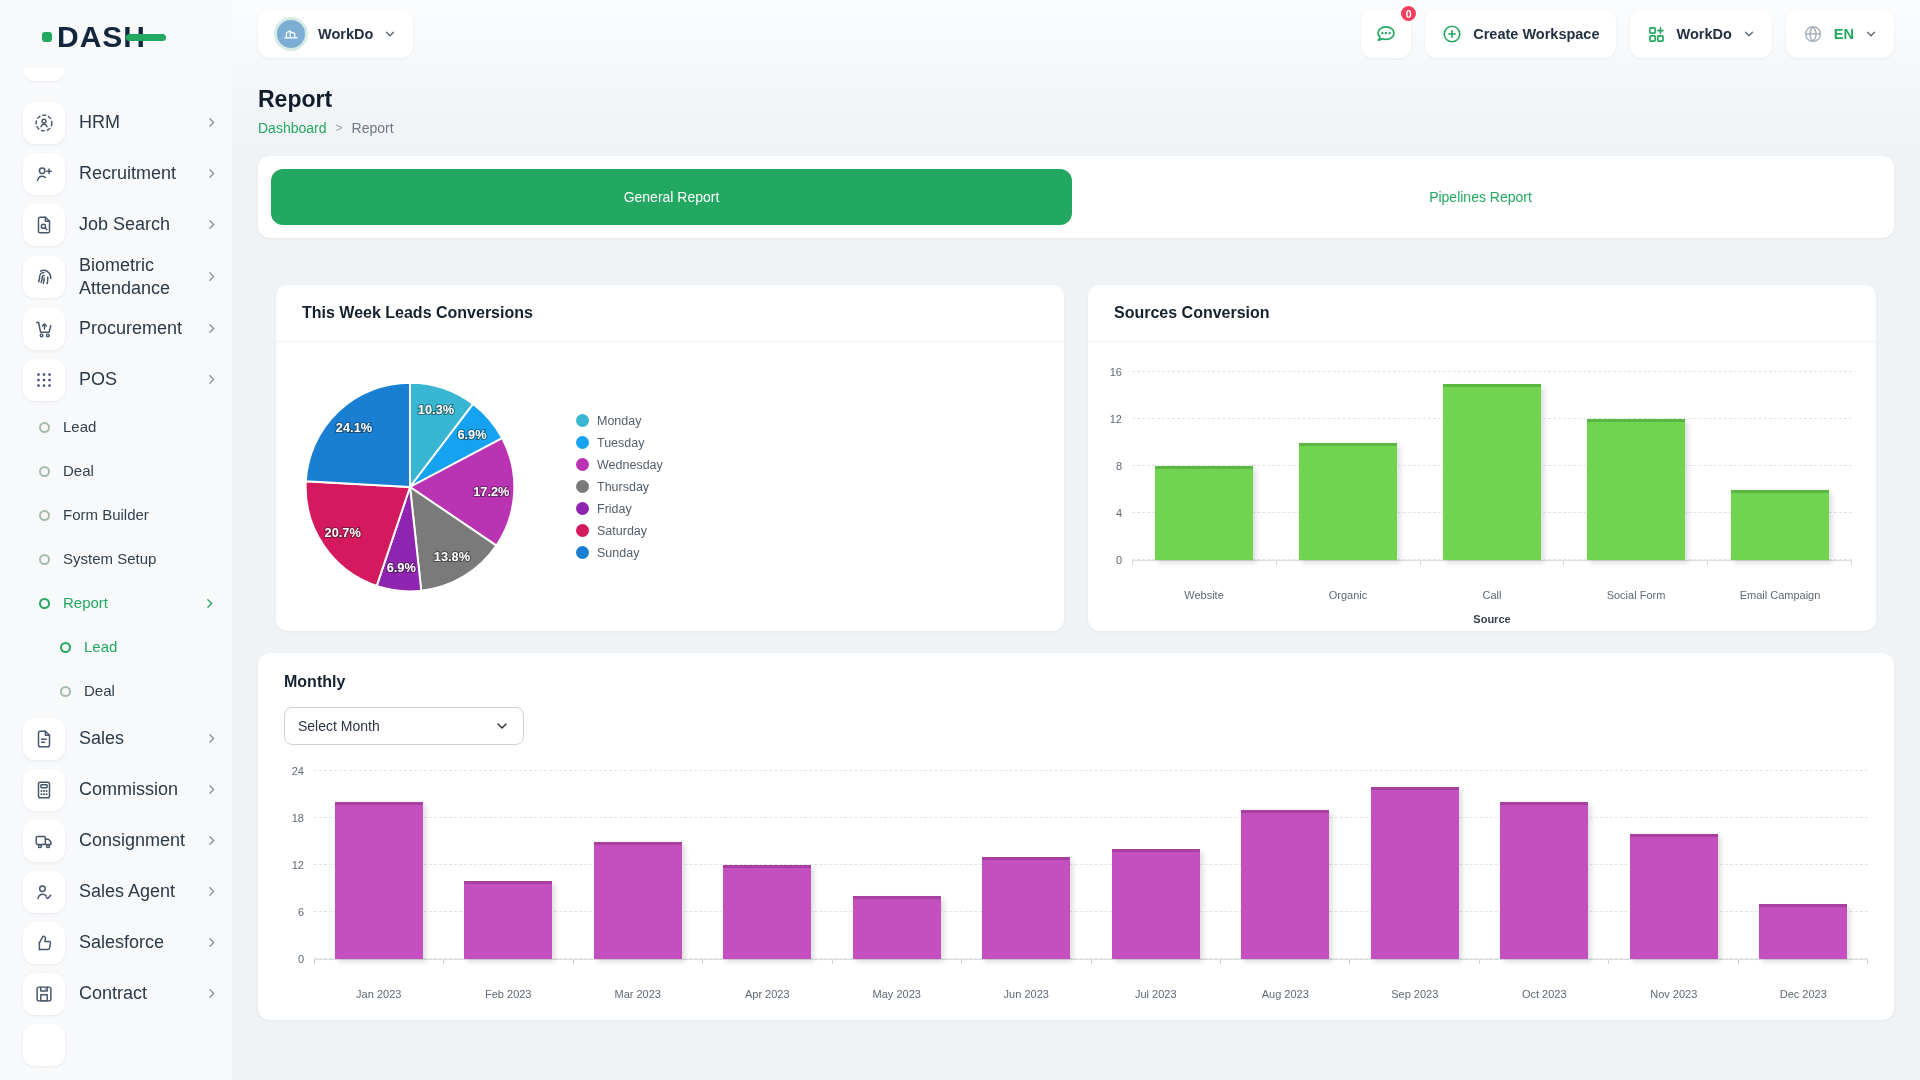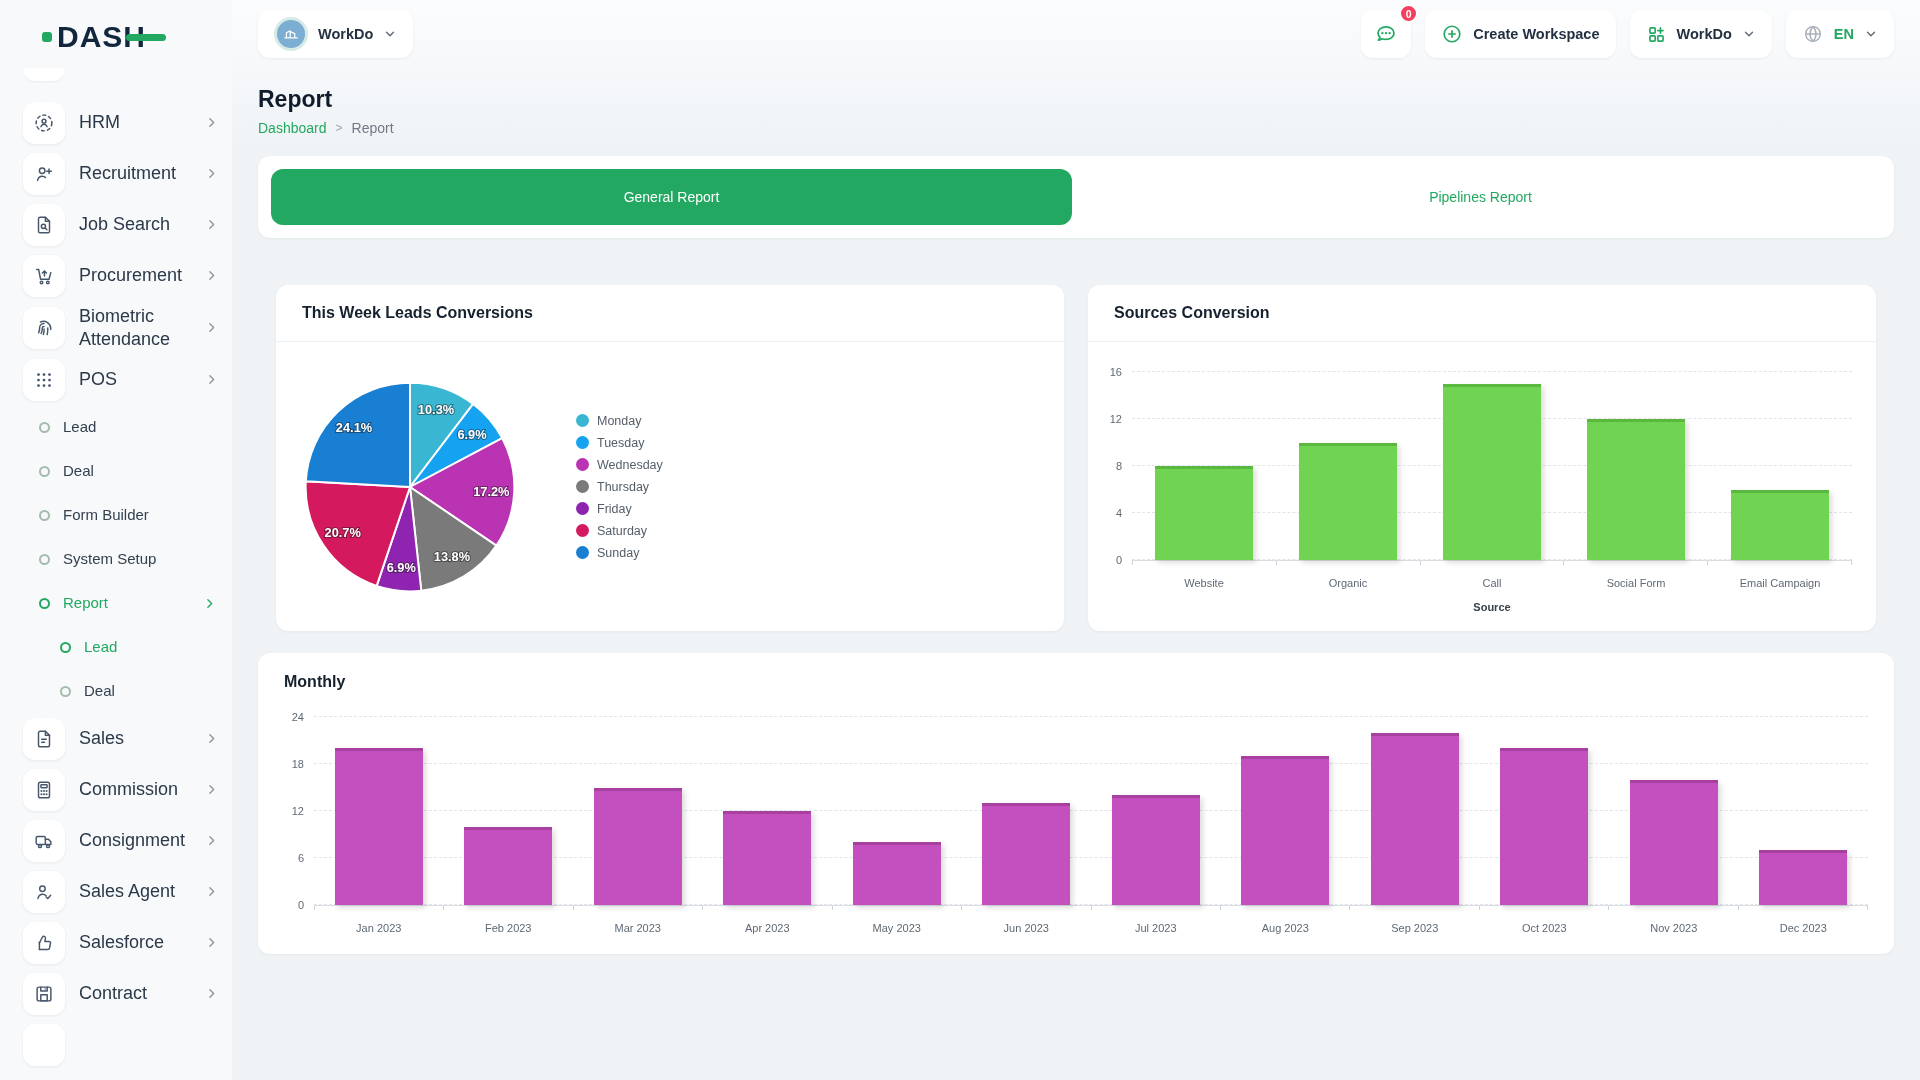--- a/index.html
+++ b/index.html
@@ -76,21 +76,21 @@
   .yaxis{position:relative;}
   .ytick{position:absolute;right:10px;transform:translateY(50%);font-size:11px;color:#5f6974;}
   .plot{position:relative;height:188px;}
   .gridline{position:absolute;left:0;right:0;border-top:1.5px dashed #e1e4e8;}
   .bars{position:absolute;inset:0;display:flex;align-items:flex-end;}
   .bcol{flex:1;display:flex;justify-content:center;align-items:flex-end;height:100%;}
   .bar{width:68%;border-top:3px solid;box-shadow:3px 3px 5px rgba(70,70,70,.18);}
   .ticksrow{grid-column:2;height:5px;display:flex;border-top:1px solid #d9dee2;}
   .tickcol{flex:1;border-right:1px solid #ccd2d7;}
   .tickcol:first-child{border-left:1px solid #ccd2d7;}
-  .xlabels{grid-column:2;display:flex;margin-top:12px;}
+  .xlabels{grid-column:2;display:flex;margin-top:24px;}
   .xl{flex:1;text-align:center;font-size:11px;color:#5f6974;}
   .xtitle{grid-column:2;text-align:center;font-size:11px;font-weight:700;color:#39424c;margin-top:12px;}
 
   .monthly-card{margin:22px 26px;padding:20px 26px 20px;}
   .select{margin-top:16px;width:240px;height:38px;border:1px solid #ccd3da;border-radius:8px;background:#fff;display:flex;align-items:center;justify-content:space-between;padding:0 13px;font-size:14px;color:#2b3542;cursor:pointer;}
   #monthly-chart{margin-top:26px;}
   #monthly-chart .barchart{grid-template-columns:30px 1fr;}
 </style>
 </head>
 <body>
@@ -147,43 +147,43 @@
           <span class="s-lbl">Job Search</span>
           <span class="s-chev">
             <svg viewBox="0 0 24 24" width="13" height="13" fill="none" stroke="currentColor" stroke-width="2.4" stroke-linecap="round" stroke-linejoin="round">
               <path d="M9 5l7 7-7 7"></path>
             </svg>
           </span>
         </div>
         <div class="s-item">
           <span class="ibox">
             <svg viewBox="0 0 24 24" fill="none" stroke="currentColor" stroke-width="1.6" stroke-linecap="round" stroke-linejoin="round">
+              <path d="M8.2 5.6A7.6 7.6 0 0 1 19.3 12v1.6"></path>
+              <path d="M12 7.2a4.8 4.8 0 0 0-4.8 4.8c0 2.1-.3 3.7-1 5.2"></path>
+              <path d="M12 10.3a1.9 1.9 0 0 0-1.9 1.9c0 2.3-.4 4.2-1.2 5.8"></path>
+              <path d="M12.1 13.2v.9c0 1.9-.3 3.5-.8 4.9M15.5 19.2c.4-1.6.6-3.3.6-5.2v-1.9"></path>
+            </svg>
+          </span>
+          <span class="s-lbl">Biometric Attendance</span>
+          <span class="s-chev">
+            <svg viewBox="0 0 24 24" width="13" height="13" fill="none" stroke="currentColor" stroke-width="2.4" stroke-linecap="round" stroke-linejoin="round">
+              <path d="M9 5l7 7-7 7"></path>
+            </svg>
+          </span>
+        </div>
+        <div class="s-item">
+          <span class="ibox">
+            <svg viewBox="0 0 24 24" fill="none" stroke="currentColor" stroke-width="1.6" stroke-linecap="round" stroke-linejoin="round">
               <circle cx="9.3" cy="19" r="1.4"></circle>
               <circle cx="16.2" cy="19" r="1.4"></circle>
               <path d="M4 5h2.2l2 10.5h9.3l1.9-7.2"></path>
               <path d="M10.3 8.8l2.2-2.2 2.2 2.2M12.5 6.9v5"></path>
             </svg>
           </span>
           <span class="s-lbl">Procurement</span>
-          <span class="s-chev">
-            <svg viewBox="0 0 24 24" width="13" height="13" fill="none" stroke="currentColor" stroke-width="2.4" stroke-linecap="round" stroke-linejoin="round">
-              <path d="M9 5l7 7-7 7"></path>
-            </svg>
-          </span>
-        </div>
-        <div class="s-item">
-          <span class="ibox">
-            <svg viewBox="0 0 24 24" fill="none" stroke="currentColor" stroke-width="1.6" stroke-linecap="round" stroke-linejoin="round">
-              <path d="M8.2 5.6A7.6 7.6 0 0 1 19.3 12v1.6"></path>
-              <path d="M12 7.2a4.8 4.8 0 0 0-4.8 4.8c0 2.1-.3 3.7-1 5.2"></path>
-              <path d="M12 10.3a1.9 1.9 0 0 0-1.9 1.9c0 2.3-.4 4.2-1.2 5.8"></path>
-              <path d="M12.1 13.2v.9c0 1.9-.3 3.5-.8 4.9M15.5 19.2c.4-1.6.6-3.3.6-5.2v-1.9"></path>
-            </svg>
-          </span>
-          <span class="s-lbl">Biometric Attendance</span>
           <span class="s-chev">
             <svg viewBox="0 0 24 24" width="13" height="13" fill="none" stroke="currentColor" stroke-width="2.4" stroke-linecap="round" stroke-linejoin="round">
               <path d="M9 5l7 7-7 7"></path>
             </svg>
           </span>
         </div>
         <div class="s-item">
           <span class="ibox">
             <svg viewBox="0 0 24 24" fill="currentColor">
               <circle cx="6" cy="6" r="1.5"></circle>
@@ -521,20 +521,28 @@
                 </div>
                 <div class="xtitle">Source</div>
               </div>
             </div>
         </div>
       </section>
     </div>
 
     <section class="card monthly-card">
       <h2 class="monthly-title">Monthly</h2>
+      <div class="select">
+        <span>Select Month</span>
+        <span class="chev">
+          <svg width="16" height="16" viewBox="0 0 24 24" fill="none" stroke="#333" stroke-width="2.2" stroke-linecap="round" stroke-linejoin="round">
+              <path d="M6 9l6 6 6-6"></path>
+            </svg>
+        </span>
+      </div>
       <div id="monthly-chart">
           <div class="barchart">
             <div class="yaxis">
               <span class="ytick" style="bottom: 0%;">0</span>
               <span class="ytick" style="bottom: 25%;">6</span>
               <span class="ytick" style="bottom: 50%;">12</span>
               <span class="ytick" style="bottom: 75%;">18</span>
               <span class="ytick" style="bottom: 100%;">24</span>
             </div>
             <div class="plot">

